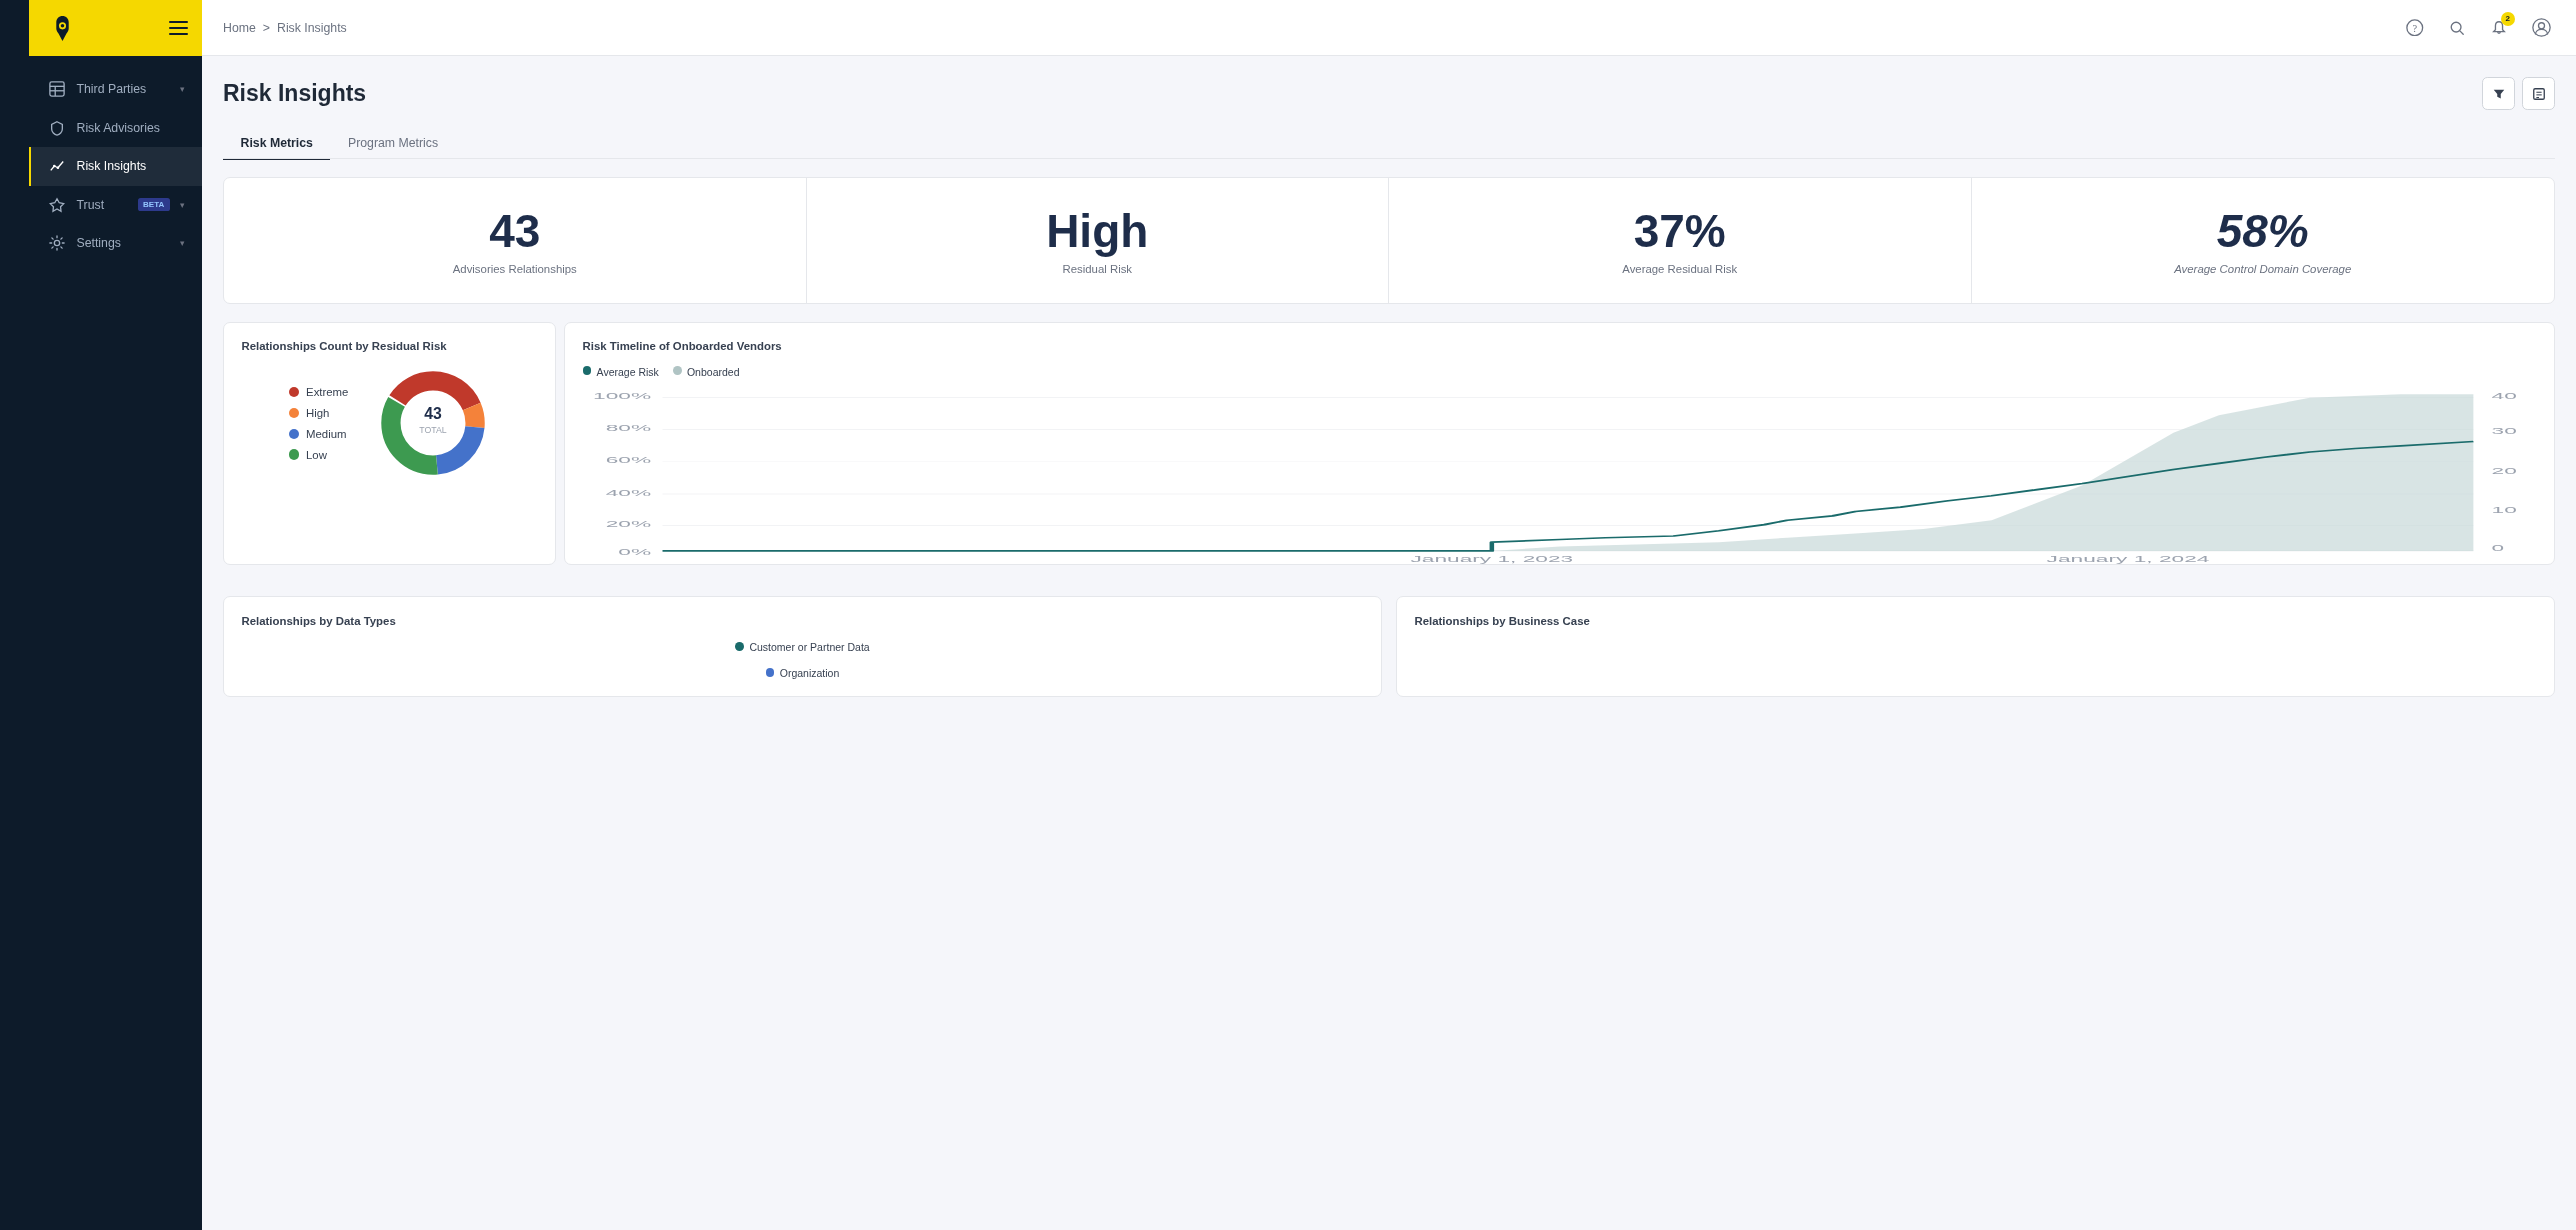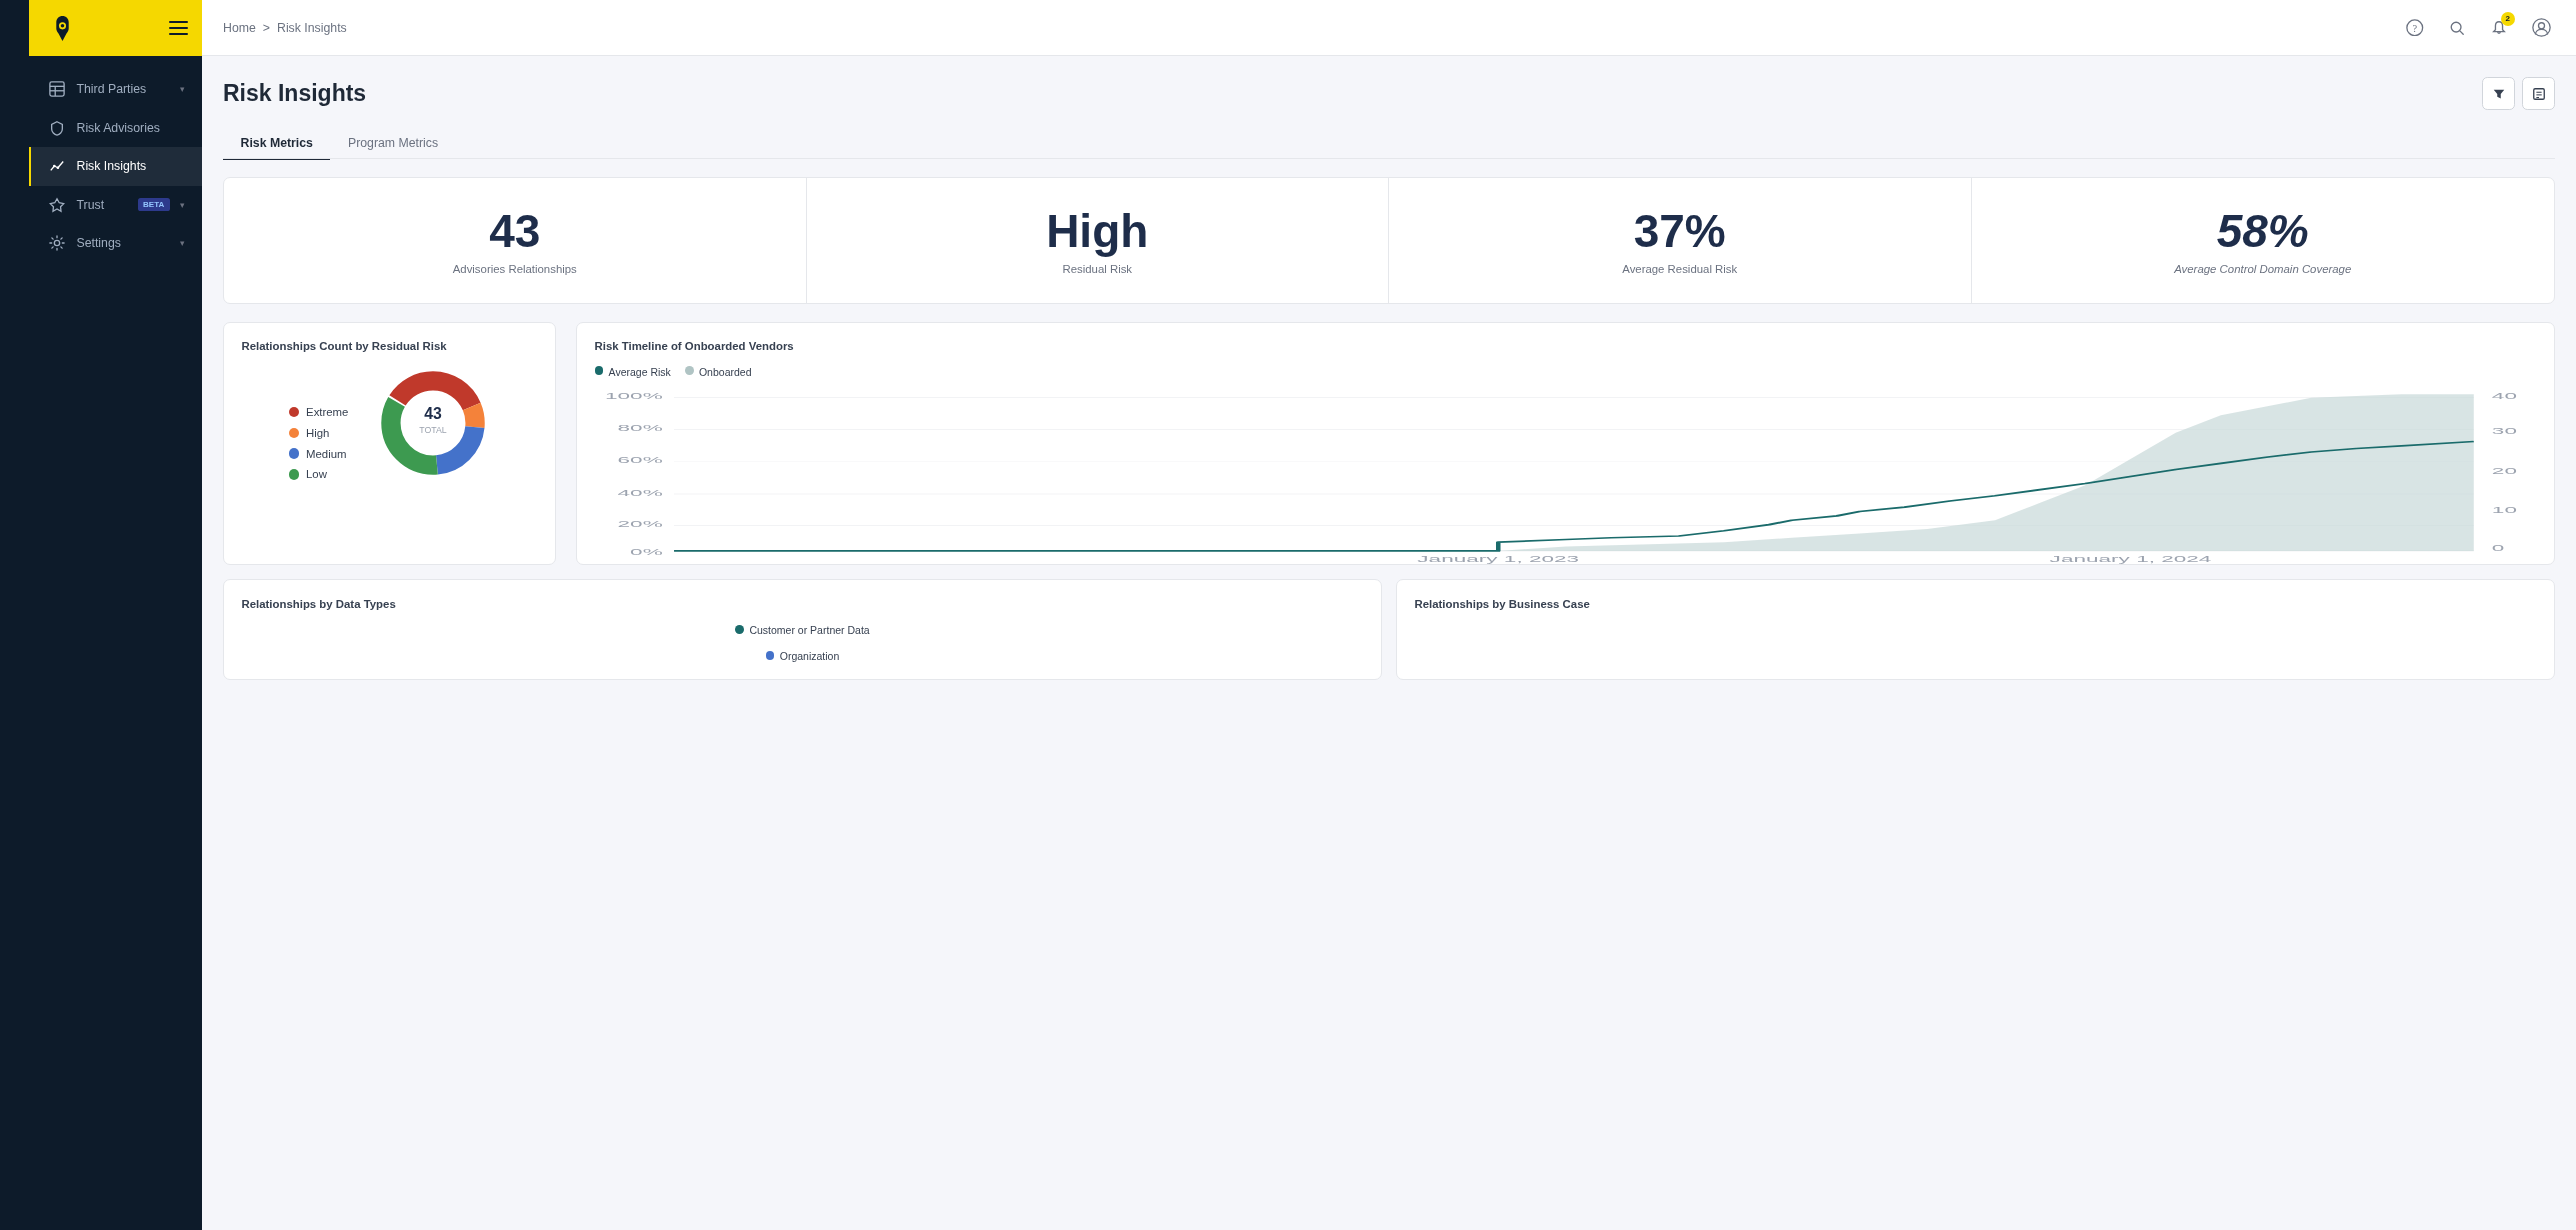--- a/index.html
+++ b/index.html
@@ -43,26 +43,26 @@
     .tab.active { color: #1f2937; border-bottom: 1.8px solid #1f2937; font-weight: 600; }
 
     
     .metrics-row { display: grid; grid-template-columns: 1fr 1fr 1fr 1fr; gap: 0; border: 0.9px solid #e5e7eb; border-radius: 7px; background: #fff; margin-bottom: 17.5px; overflow: hidden; }
     .metric-card { padding: 28px 21px; text-align: center; border-right: 0.9px solid #e5e7eb; }
     .metric-card:last-child { border-right: none; font-style: italic; }
     .metric-value { font-size: 46px; font-weight: 700; color: #1e2d4a; line-height: 1.1; margin-bottom: 7px; }
     .metric-label { font-size: 11.4px; color: #6b7280; font-weight: 400; }
 
     
-    .charts-row { display: grid; grid-template-columns: 333px 1fr; gap: 20px; margin-bottom: 14px; }
+    .charts-row { display: grid; grid-template-columns: 333px 1fr; gap: 8px; margin-bottom: 31px; }
     .chart-card { background: #fff; border: 0.9px solid #e5e7eb; border-radius: 7px; padding: 17.5px; }
     .chart-title { font-size: 11.4px; font-weight: 600; color: #374151; margin-bottom: 14px; }
 
     
-    .donut-container { display: flex; align-items: flex-end; gap: 28px; justify-content: center; }
+    .donut-container { display: flex; align-items: center; gap: 28px; justify-content: center; }
     .legend { display: flex; flex-direction: column; gap: 8.8px; }
     .legend-item { display: flex; align-items: center; gap: 7px; font-size: 11.4px; color: #374151; }
     .legend-dot { width: 10.5px; height: 10.5px; border-radius: 50%; flex-shrink: 0; }
 
     
     .timeline-legend { display: flex; align-items: center; gap: 14px; margin-bottom: 10.5px; font-size: 10.5px; color: #374151; }
     .timeline-legend-item { display: flex; align-items: flex-start; gap: 5.3px; }
     .legend-circle { width: 8.8px; height: 8.8px; border-radius: 50%; }
     .chart-area { position: relative; height: 158px; }
 

